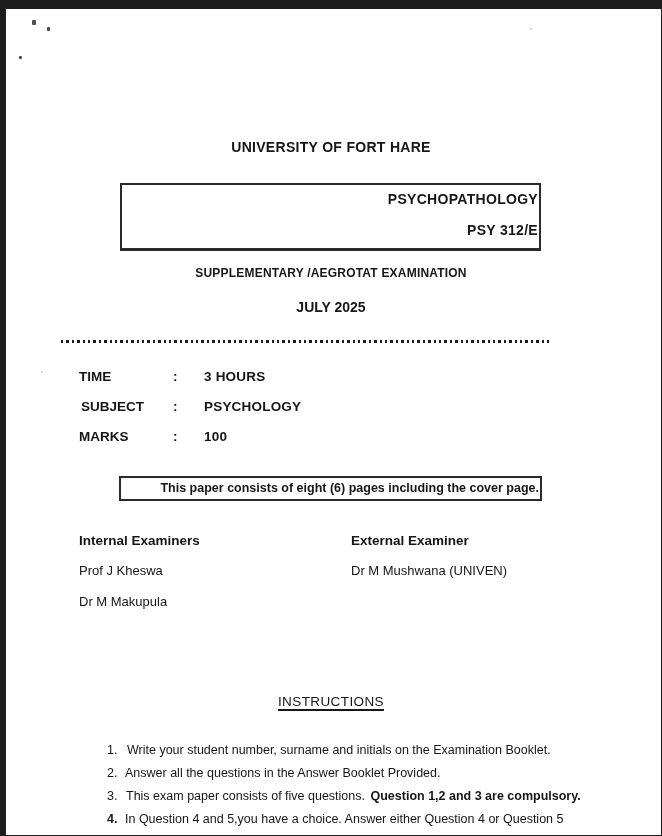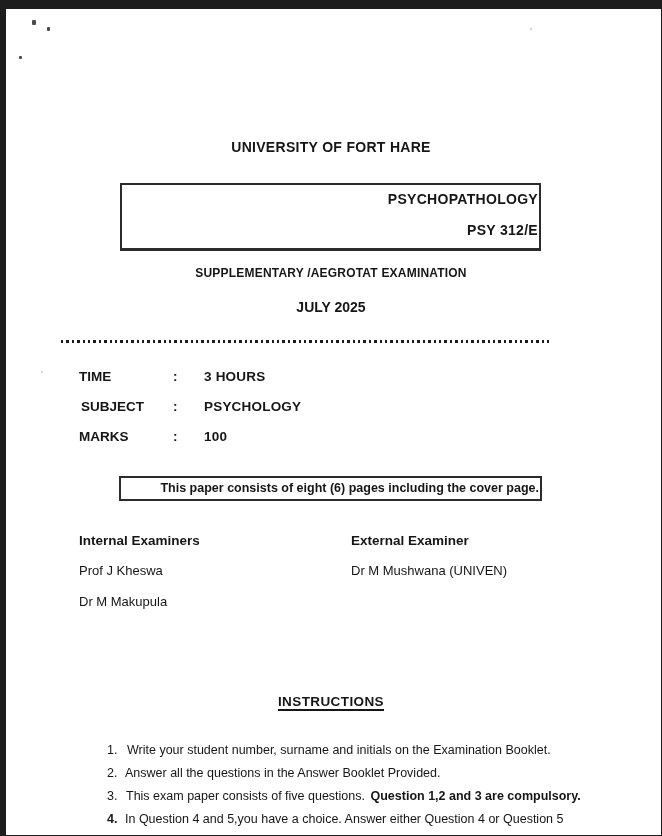--- a/index.html
+++ b/index.html
@@ -73,21 +73,21 @@
     font-size: 12.5px; font-weight: bold;
   }
 
   .examiners { display: flex; margin: 29px 0 0 69px; }
   .examiners-col.internal { width: 272px; }
   .examiner-heading { font-size: 13.5px; font-weight: bold; height: 30px; }
   .examiner-name { font-size: 13px; height: 31px; }
 
   .instructions-heading {
     margin-top: 67px;
-    font-size: 13.5px; font-weight: bold;
+    font-size: 13.5px; font-weight: normal;
     text-decoration: underline;
     text-underline-offset: 3px;
     text-decoration-thickness: 1.5px;
     letter-spacing: 0.4px;
     line-height: 15px;
   }
 
   .instructions-list { margin: 30px 0 0 97px; }
   .instruction-item { display: flex; height: 23px; font-size: 12.5px; align-items: flex-start; }
   .instruction-num { width: 18px; flex: none; }

